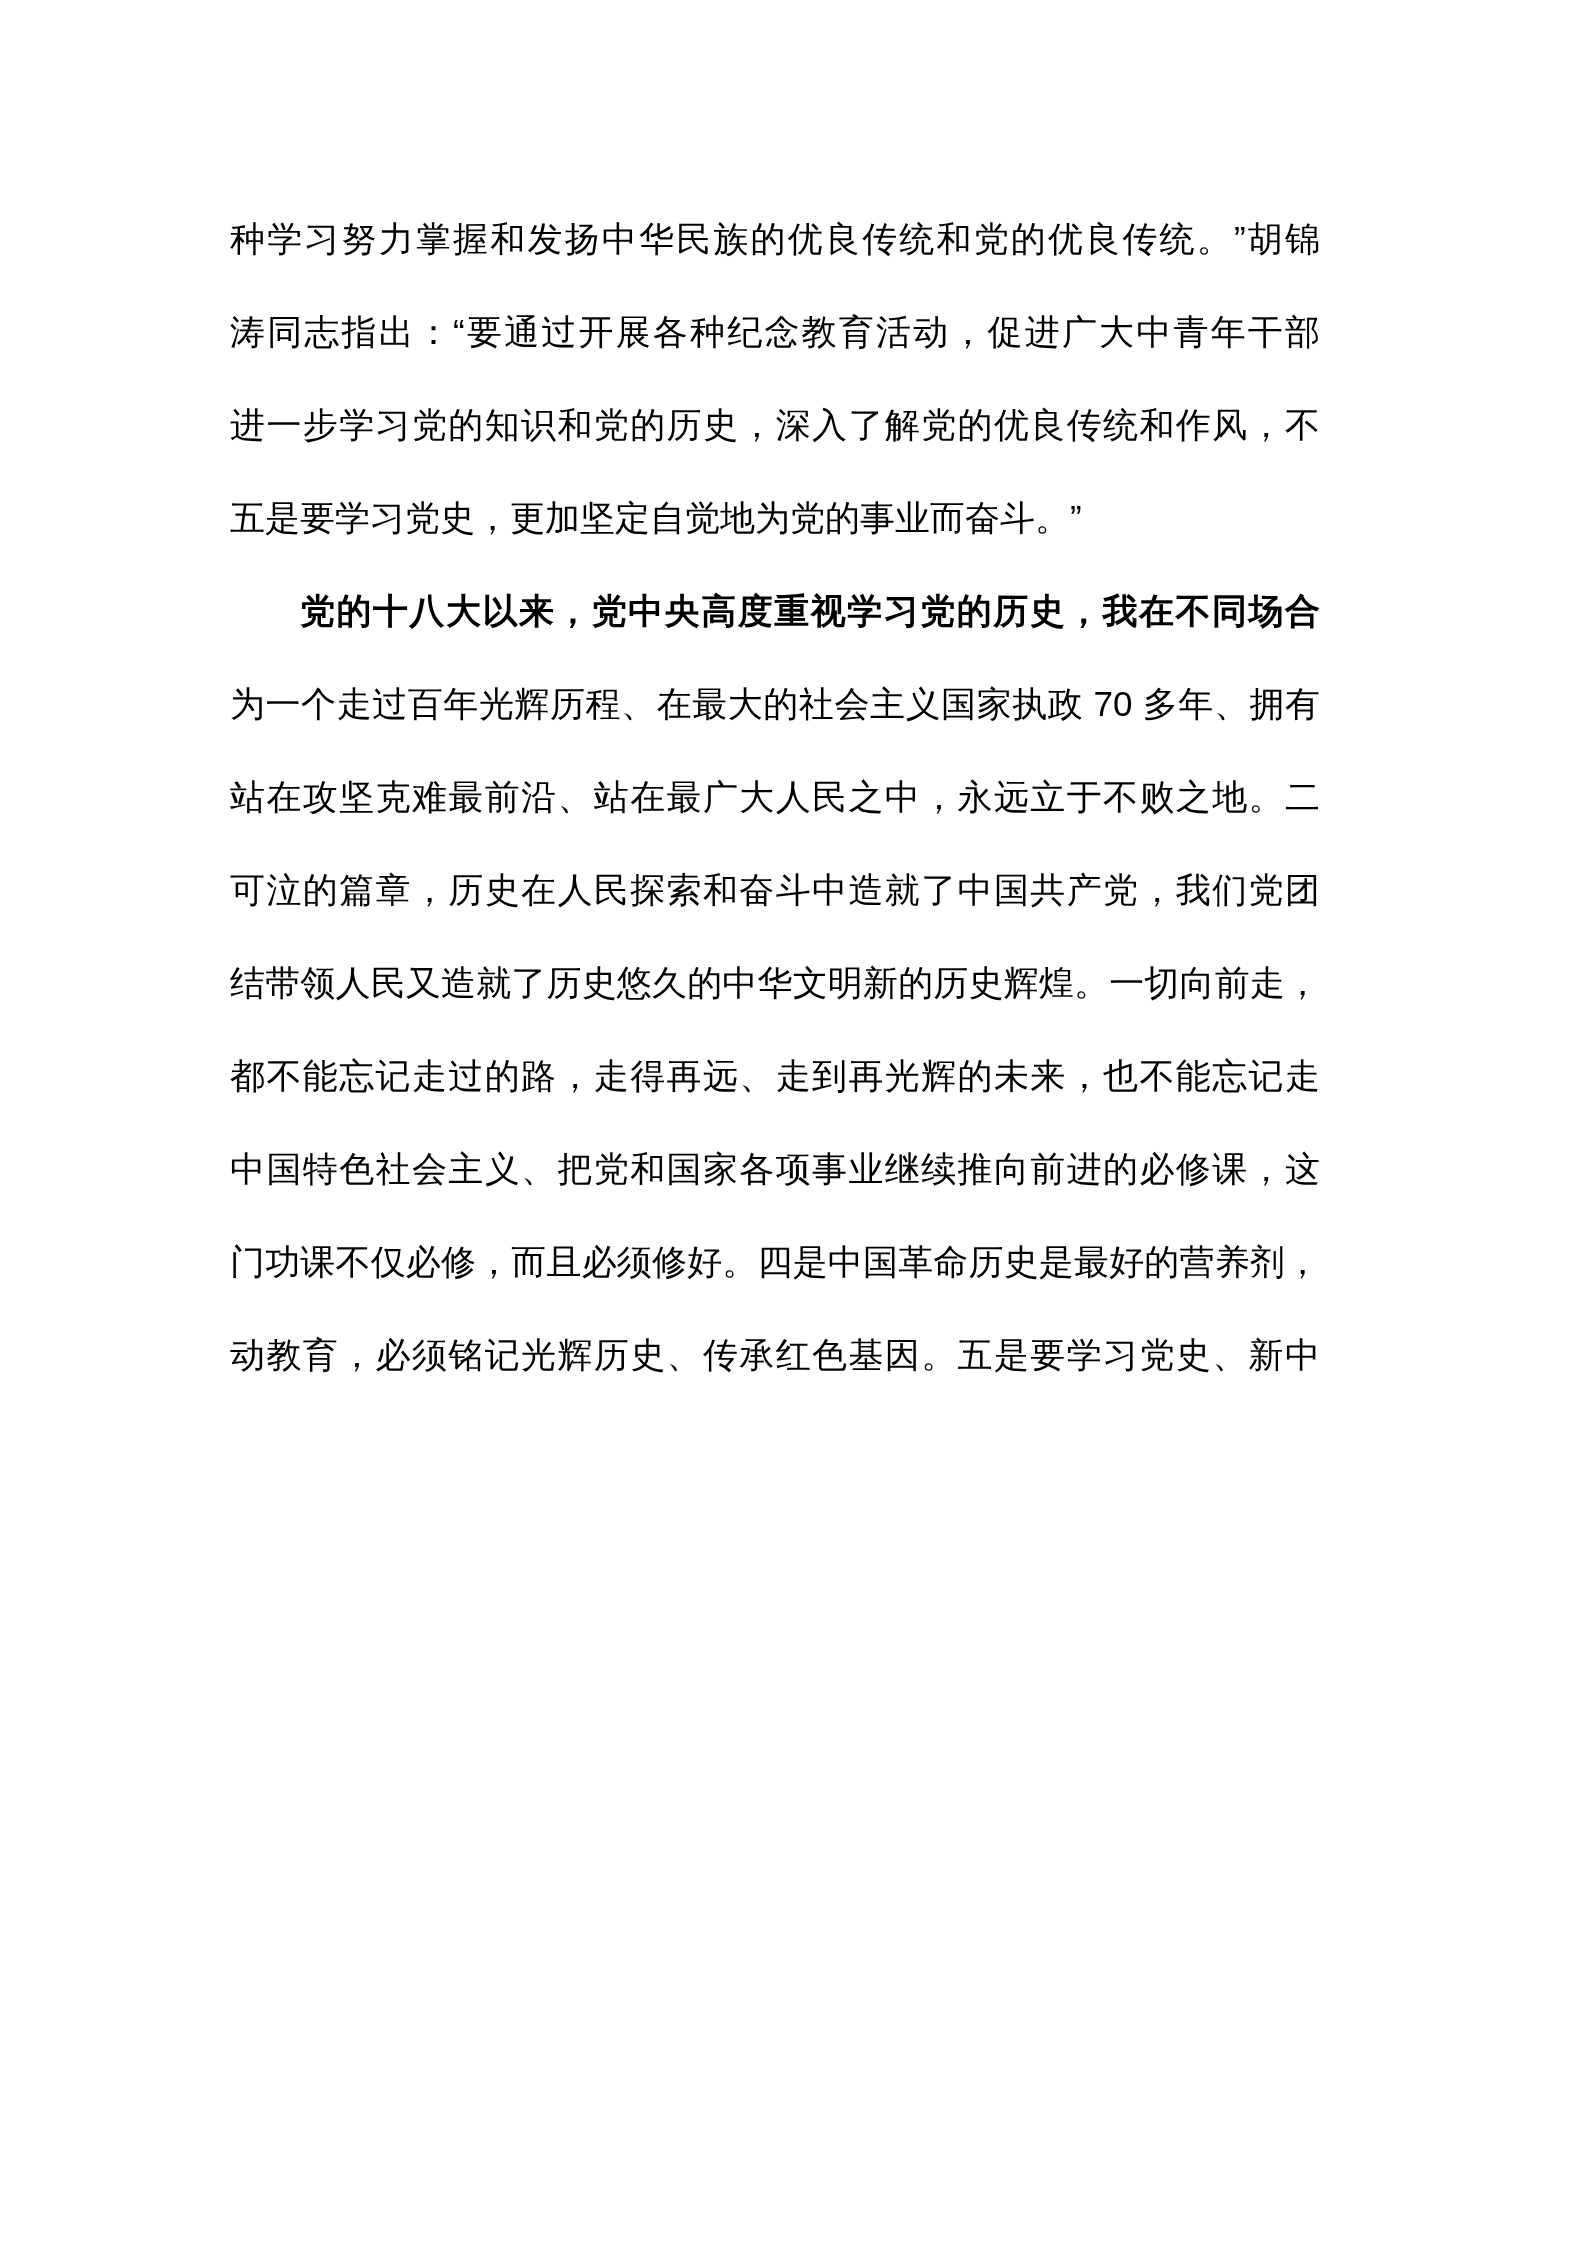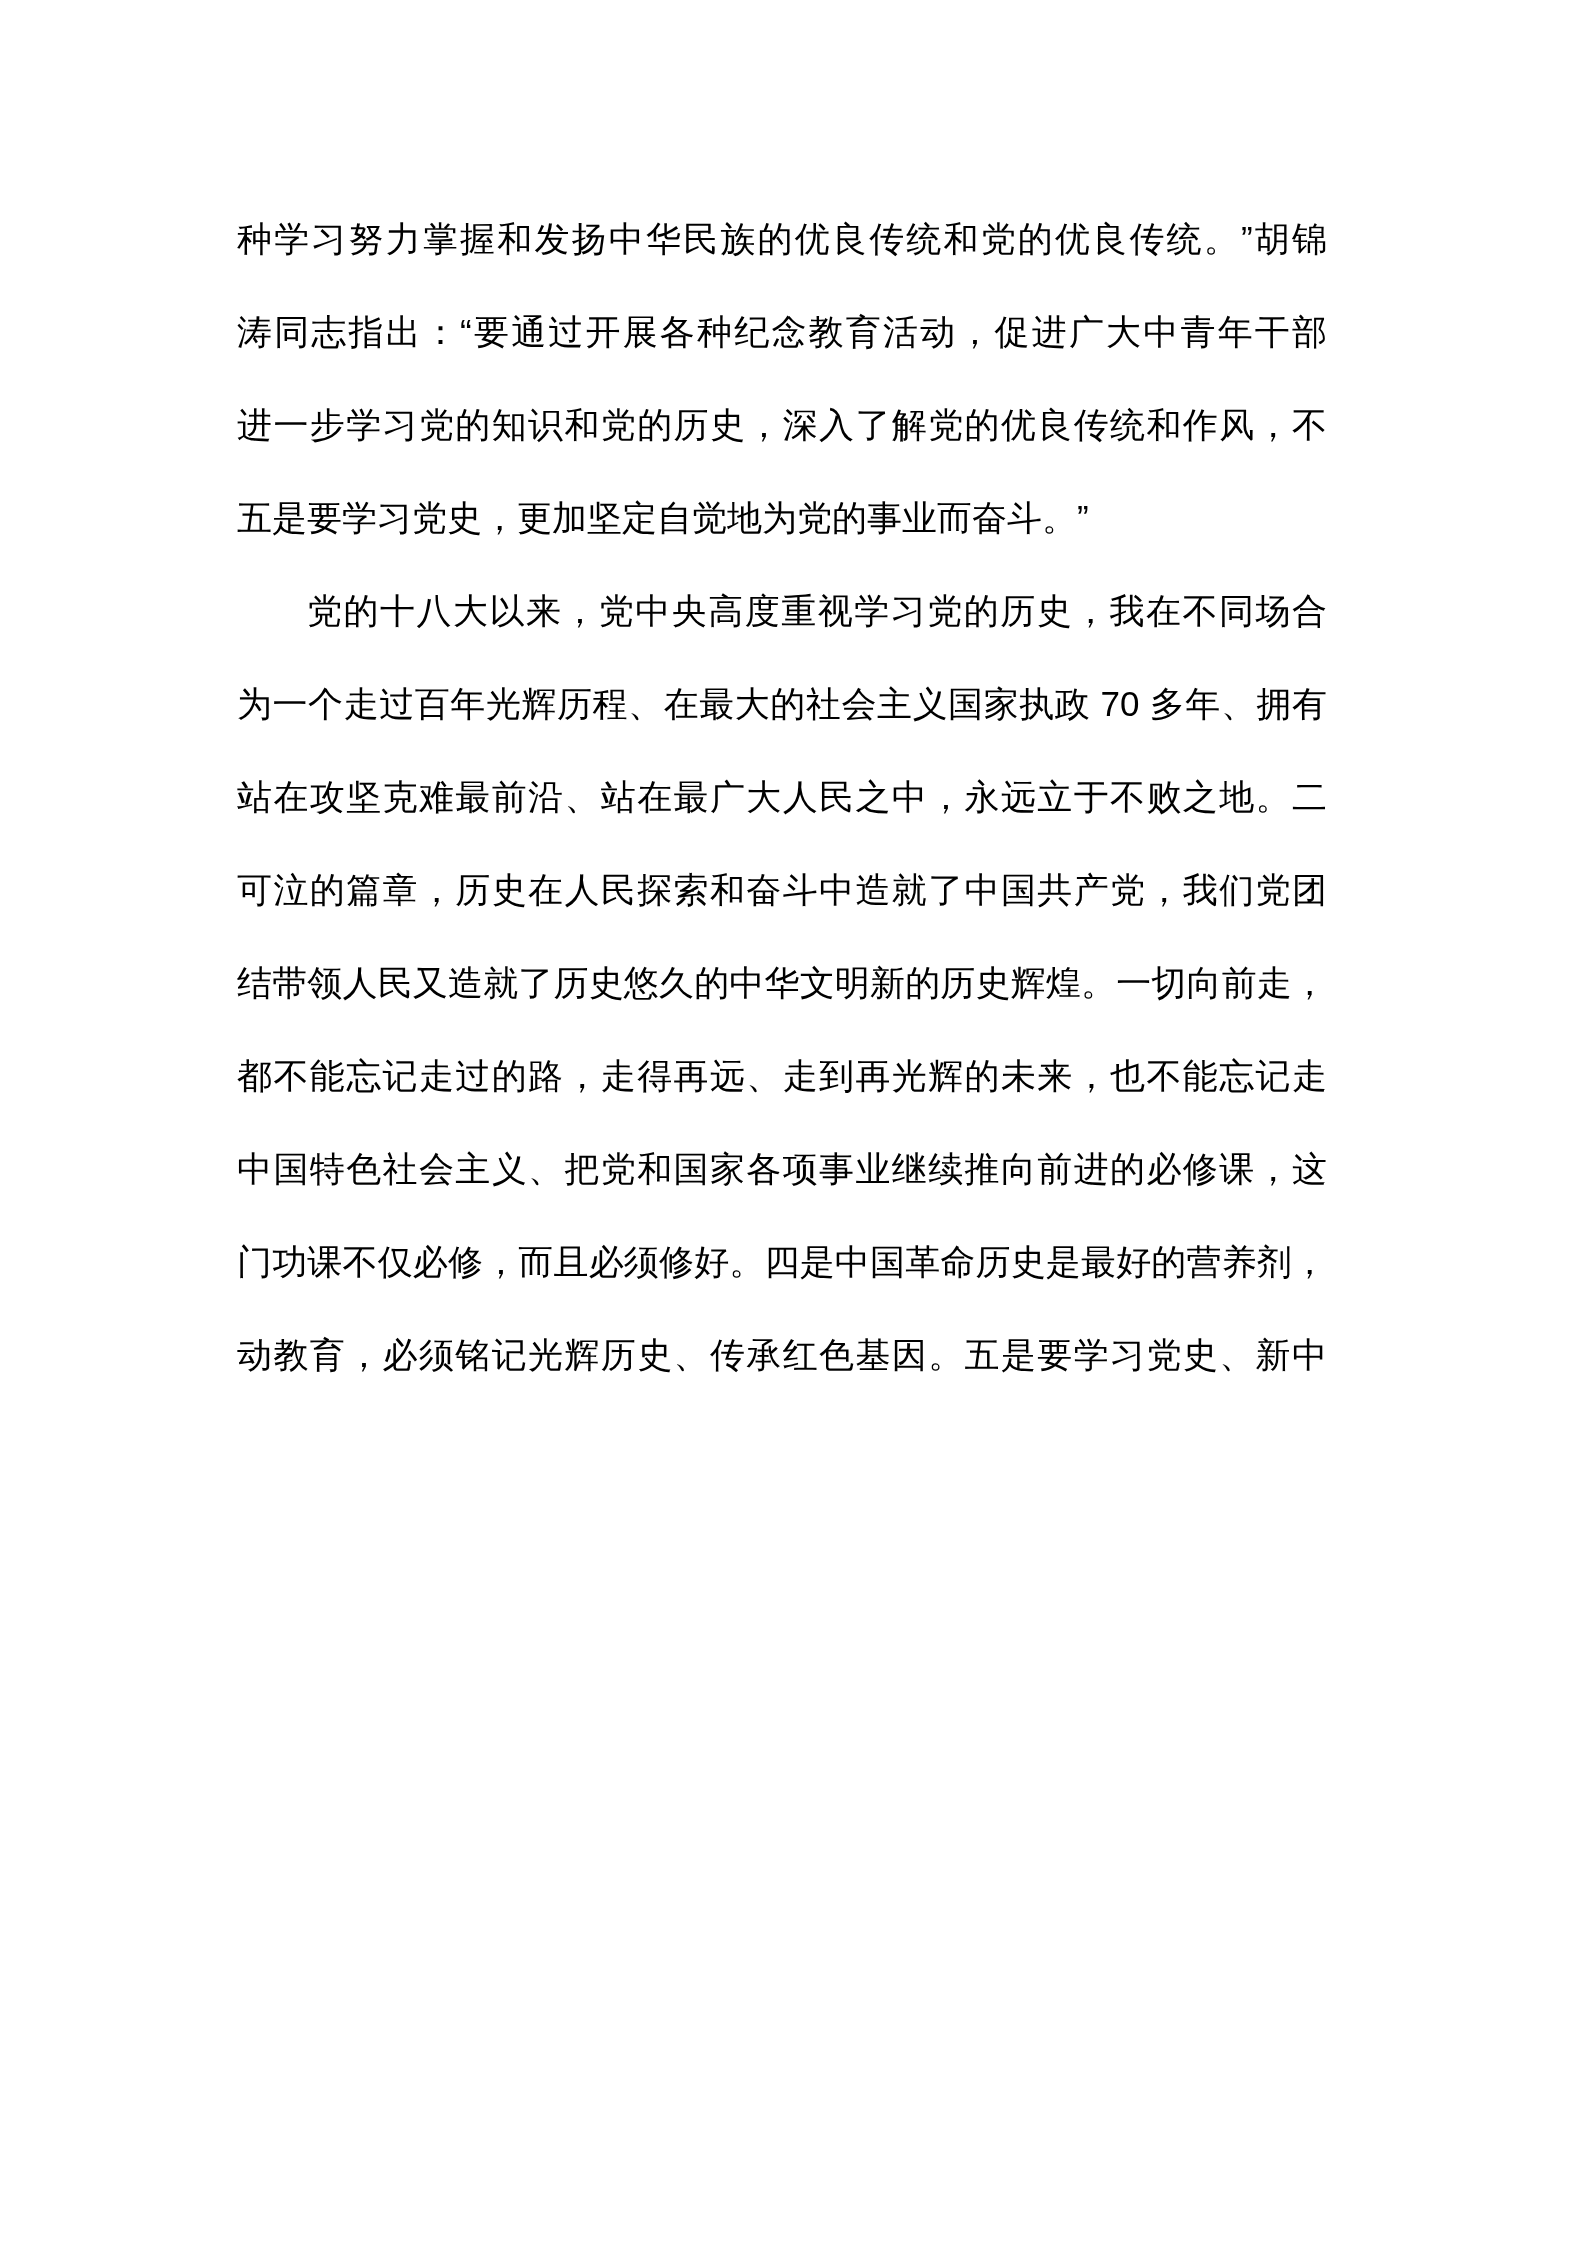--- a/index.html
+++ b/index.html
@@ -8,21 +8,21 @@
   }
   body {
     width: 1587px;
     height: 2245px;
     background: #ffffff;
     position: relative;
     font-family: "Liberation Sans", sans-serif;
   }
   .textblock {
     position: absolute;
-    left: 237px;
+    left: 230px;
     top: 192px;
     width: 1090px;
   }
   .line {
     font-size: 35px;
     line-height: 93px;
     height: 93px;
     color: #000000;
     text-align: justify;
     text-align-last: justify;
@@ -30,20 +30,21 @@
     white-space: normal;
     overflow: visible;
   }
   .line.end {
     
     text-align-last: auto;
   }
   .line.indent {
     
     text-indent: 70px;
+    font-weight: bold;
   }
 </style>
 </head>
 <body>
 
 <div class="page">
   <div class="textblock">
     <div class="line">种学习努力掌握和发扬中华民族的优良传统和党的优良传统。”胡锦</div>
     <div class="line">涛同志指出：“要通过开展各种纪念教育活动，促进广大中青年干部</div>
     <div class="line">进一步学习党的知识和党的历史，深入了解党的优良传统和作风，不</div>

